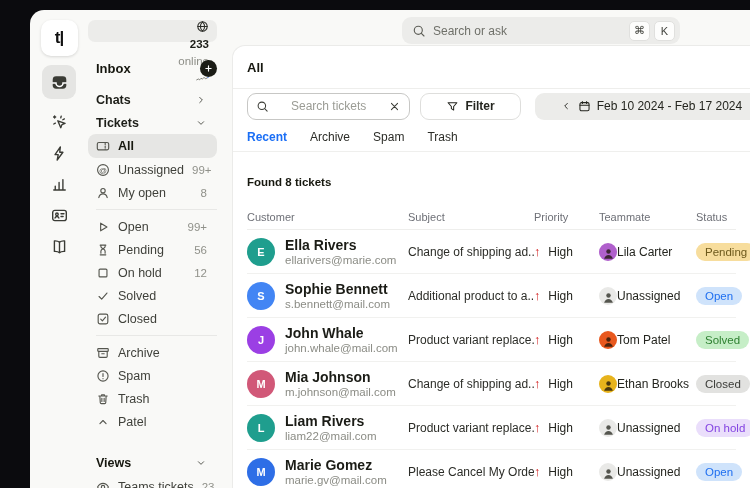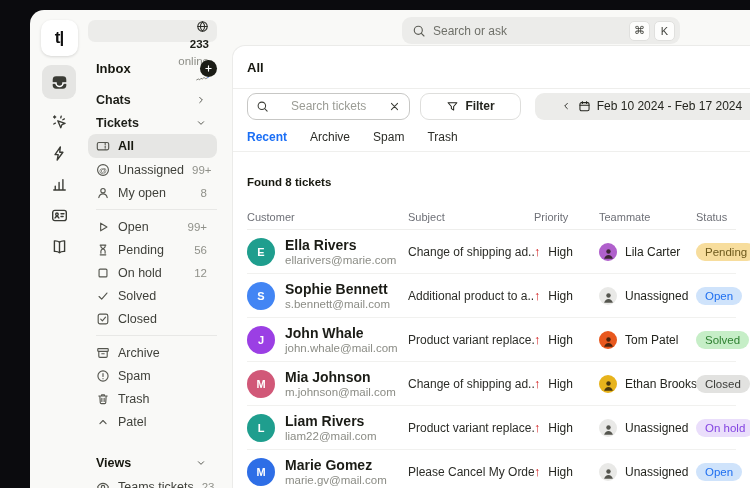--- a/index.html
+++ b/index.html
@@ -90,21 +90,21 @@
   .c-customer { display:flex; align-items:center; gap:10px; min-width:0; }
   .cavatar { width:28px; height:28px; border-radius:50%; color:#fff; font-size:11px; font-weight:700;
     display:flex; align-items:center; justify-content:center; flex:none; }
   .cinfo { display:flex; flex-direction:column; gap:1px; min-width:0; }
   .cname { font-size:14px; font-weight:700; color:#1b1c16; white-space:nowrap; }
   .cemail { font-size:11.5px; color:#8b8c85; white-space:nowrap; }
   .c-subject { font-size:12px; color:#2c2d28; white-space:nowrap; overflow:hidden; }
   .c-priority { display:flex; align-items:center; gap:8px; }
   .pri-arrow { color:#d21c1c; font-weight:700; font-size:12.5px; }
   .pri-label { font-size:12px; color:#24251f; }
-  .c-teammate { display:flex; align-items:center; gap:8px; min-width:0; }
+  .c-teammate { display:flex; align-items:center; min-width:0; }
   .tavatar { width:18px; height:18px; border-radius:50%; display:flex; align-items:center; justify-content:flex-end; overflow:hidden; flex:none; justify-content:center; }
   .tavatar svg { width:13px; height:13px; margin-bottom:-3px; }
   .tavatar.assigned { color:rgba(30,20,10,.78); }
   .tavatar.unassigned { background:#e9e9e7; color:#54554e; }
   .tname { font-size:12px; color:#24251f; white-space:nowrap; }
   .badge { display:inline-block; font-size:11.5px; font-weight:500; padding:3px 9px; border-radius:20px; white-space:nowrap; }
 </style>
 </head>
 <body>
 

